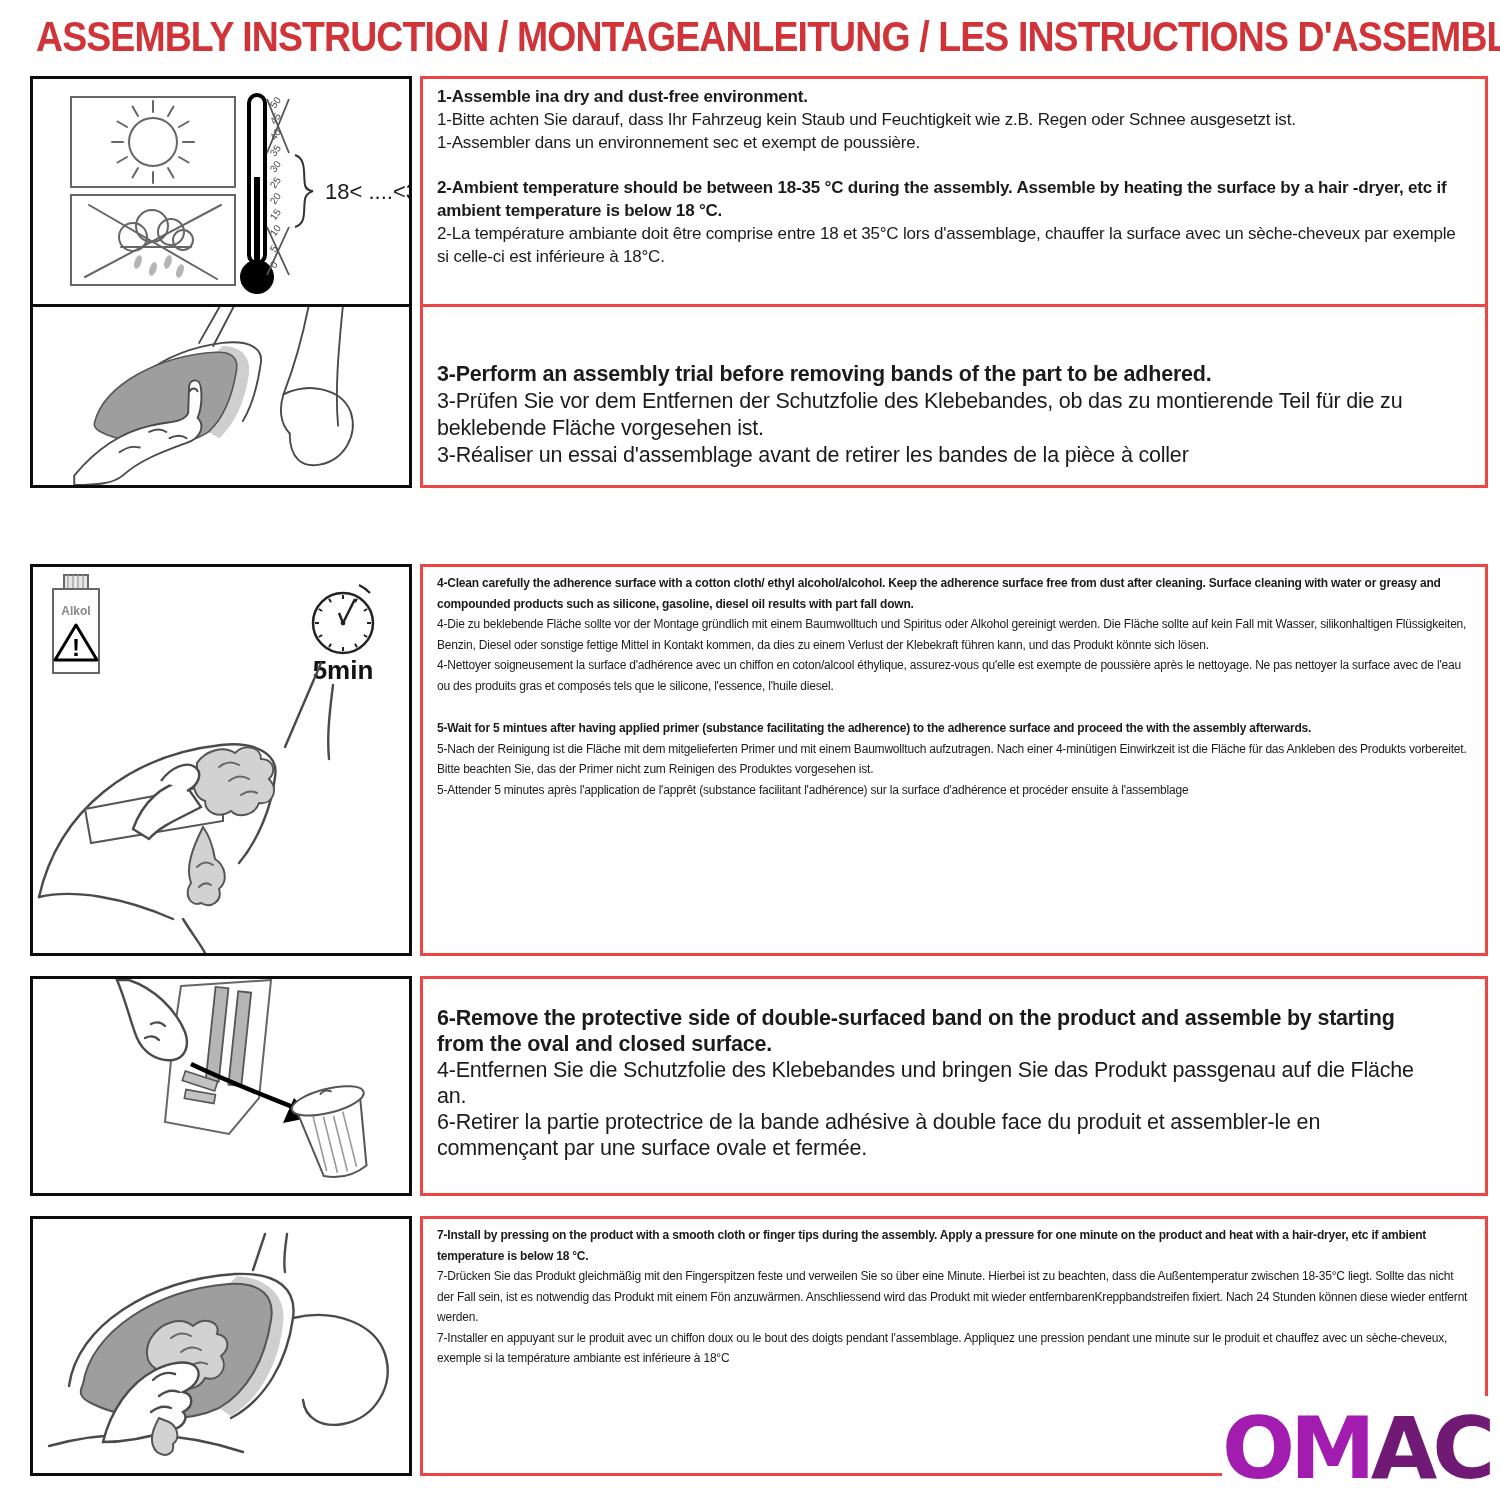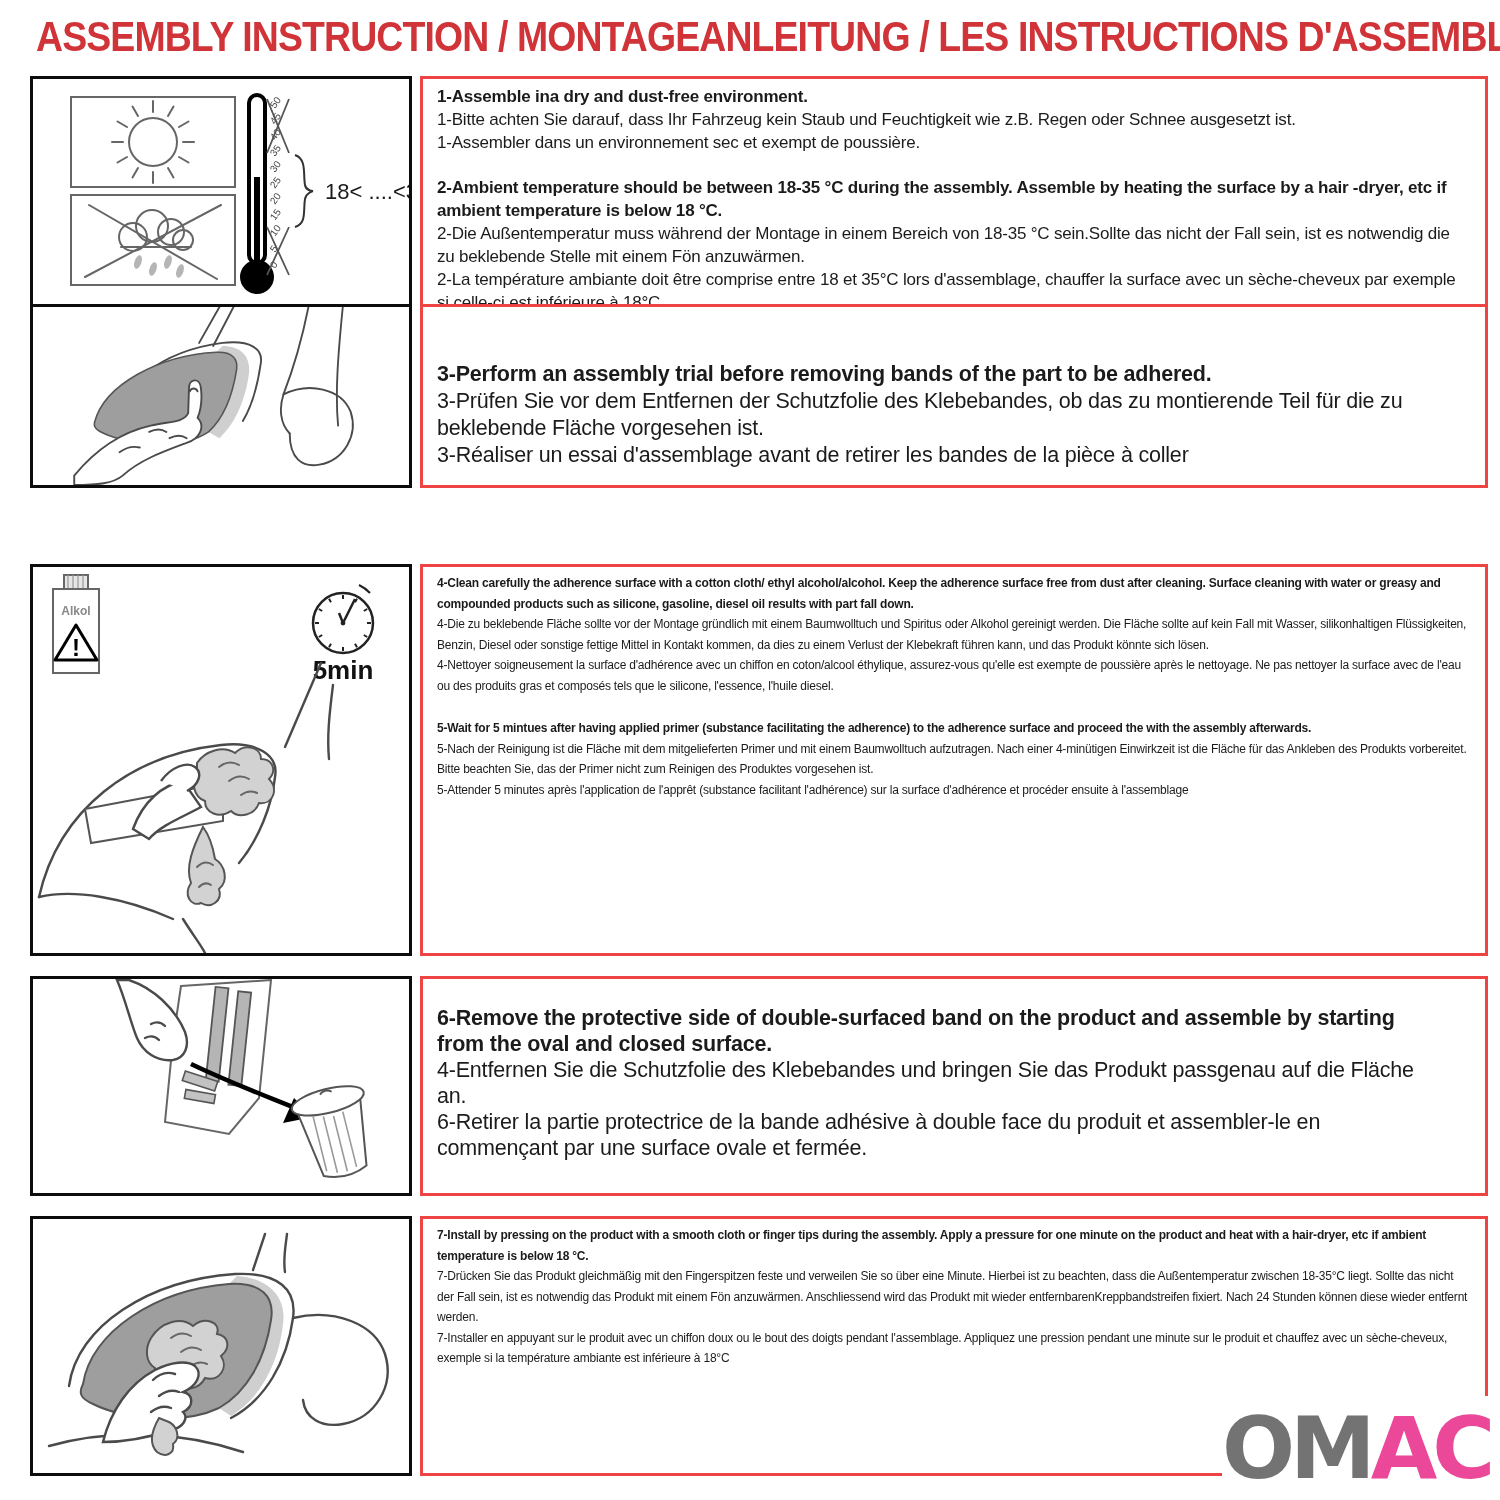--- a/index.html
+++ b/index.html
@@ -20,22 +20,22 @@
   .fs-s p{font-size:12px;line-height:20.5px;}
   .r1 p{font-size:17px;line-height:23px;}
   .r2{padding-top:54px;}
   .r2 p{font-size:21.5px;line-height:27px;max-width:985px;}
   .r4{padding-top:26px;}
   .r4 p{font-size:21.5px;line-height:26px;max-width:985px;}
   .logo-block{position:absolute;left:1222px;top:1396px;width:278px;height:104px;background:#fff;
               display:flex;align-items:center;justify-content:flex-start;
               font-family:"DejaVu Sans",sans-serif;font-weight:bold;font-size:86px;
               letter-spacing:-5px;line-height:1;}
-  .lg-black{color:#737373;}
-  .lg-red{color:#ec4899;}
+  .lg-black{color:#a21caf;}
+  .lg-red{color:#701a75;}
   .ln{stroke:#4a4a4a;stroke-width:2.4;fill:none;stroke-linecap:round;}
   .ln2{stroke:#666;stroke-width:2;fill:none;stroke-linecap:round;}
   .gray{fill:#9e9e9e;stroke:#555;stroke-width:2;}
   .rim{fill:#cfcfcf;stroke:none;}
   .cloth{fill:#d2d2d2;stroke:#555;stroke-width:2;}
   .white{fill:#fff;stroke:#4a4a4a;stroke-width:2.4;}
   .tick{font-family:"Liberation Sans",sans-serif;font-size:10px;fill:#444;}
 </style>
 </head>
 <body>
@@ -88,21 +88,20 @@
           <path d="M262,76 C274,80 270,96 272,106 C273,112 280,112 280,112 C280,112 273,114 272,120 C270,132 274,144 262,148" stroke="#333" stroke-width="2" fill="none"></path>
           <text x="292" y="120" font-size="22" fill="#1a1a1a" font-family="Liberation Sans, sans-serif">18&lt; ....&lt;35 C</text>
         </g>
       </svg>
     </div>
     <div class="tbox r1">
       <p class="b">1-Assemble ina dry and dust-free environment.</p>
       <p>1-Bitte achten Sie darauf, dass Ihr Fahrzeug kein Staub und Feuchtigkeit wie z.B. Regen oder Schnee ausgesetzt ist.</p>
       <p>1-Assembler dans un environnement sec et exempt de poussière.</p>
       <p class="b sp">2-Ambient temperature should be between 18-35 °C  during the assembly. Assemble by heating the surface by a hair -dryer, etc if ambient temperature is below 18 °C.</p>
-      <p>2-Die Außentemperatur muss während der Montage in einem Bereich von 18-35 °C  sein.Sollte das nicht der Fall sein, ist es notwendig die zu beklebende Stelle mit einem Fön anzuwärmen.</p>
       <p>2-La température ambiante doit être comprise entre 18 et 35°C lors d'assemblage, chauffer la surface avec un sèche-cheveux par exemple si celle-ci est inférieure à 18°C.</p>
     </div>
   </section>
 
   <section class="row" style="top:304px;height:184px;">
     <div class="illu">
       <svg viewBox="0 0 376 228">
         <path class="ln" d="M186,0 160,46 M204,0 178,50"></path>
         <path class="ln" d="M300,0 C290,50 278,86 268,112 C262,130 264,150 276,162"></path>
         <path class="ln" d="M344,0 C338,60 334,110 338,152"></path>

